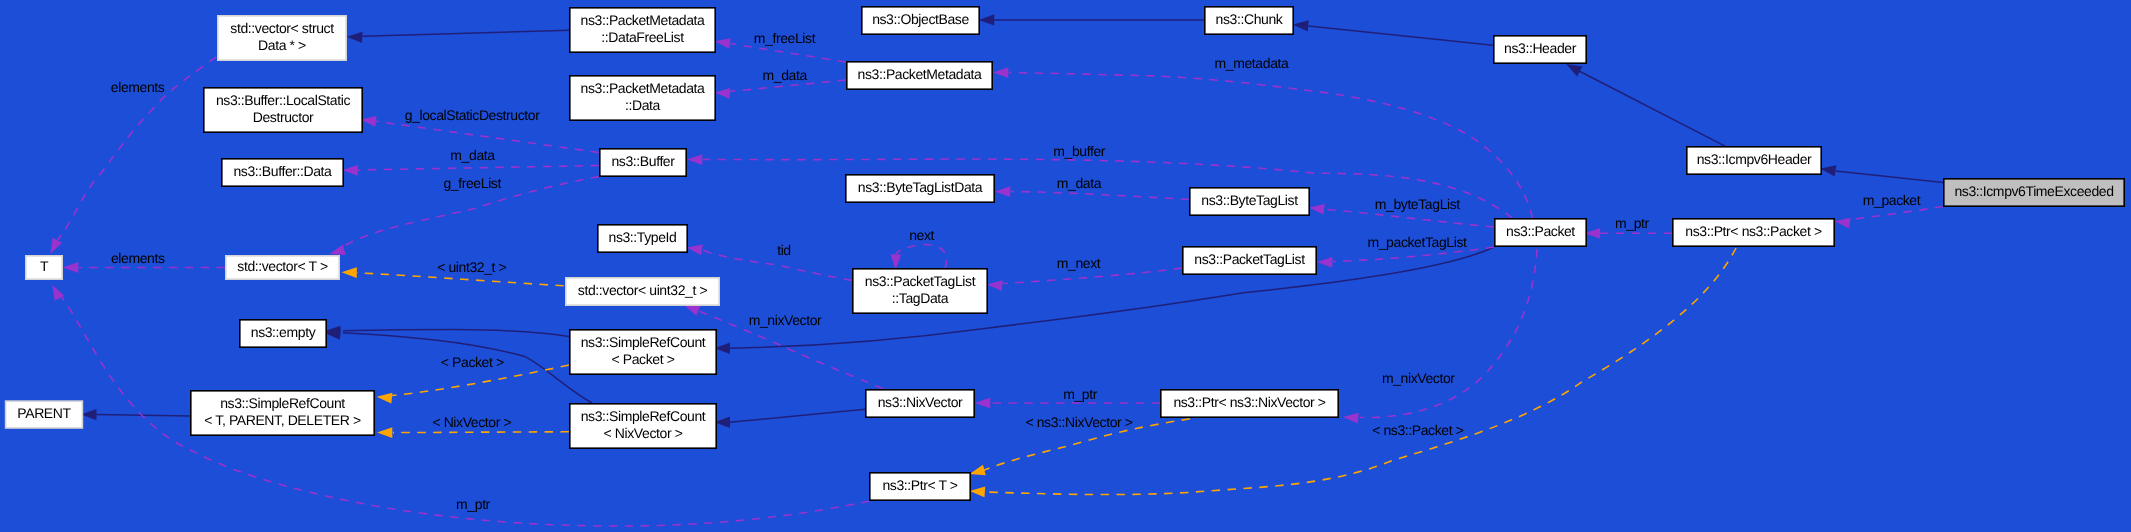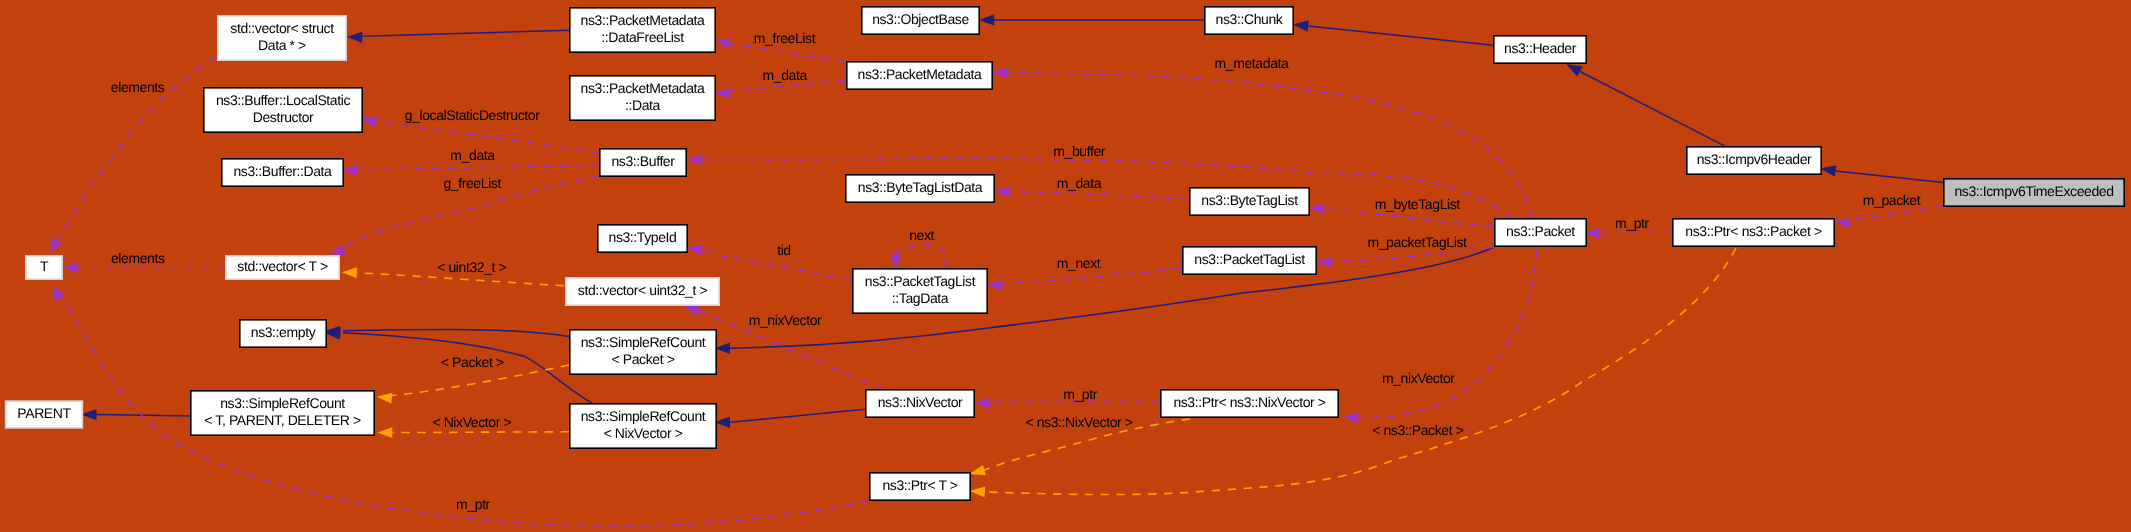--- a/index.html
+++ b/index.html
@@ -1,17 +1,17 @@
 <!DOCTYPE html>
 <html><head>
 <meta charset="utf-8">
 <title>Collaboration diagram</title>
 <style>
   html,body{margin:0;padding:0;background:#ffffff;-webkit-font-smoothing:antialiased;text-rendering:geometricPrecision;}
-  #page{position:relative;width:2131px;height:532px;background:#c2410c;overflow:hidden;}
+  #page{position:relative;width:2131px;height:532px;background:#1d4ed8;overflow:hidden;}
   svg#diagram{display:block;width:2131px;height:532px;shape-rendering:geometricPrecision;}
   .node-box{stroke-width:1.6;}
   .node-box.black{fill:#ffffff;stroke:#000000;}
   .node-box.grey{fill:#ffffff;stroke:#d3d3d3;}
   .node-box.filled{fill:#bfbfbf;stroke:#000000;}
   .node-text{font-family:"Liberation Sans",sans-serif;font-size:14px;letter-spacing:-0.4px;fill:#000000;text-anchor:middle;}
   #diagram{transform:translateZ(0);}
   .edge-label{font-family:"Liberation Sans",sans-serif;font-size:14px;letter-spacing:-0.4px;fill:#000000;text-anchor:middle;}
   .edge-path{fill:none;stroke-width:1.6;}
   .edge-path.solid{stroke:#1f1f7a;stroke-width:1.5;}

